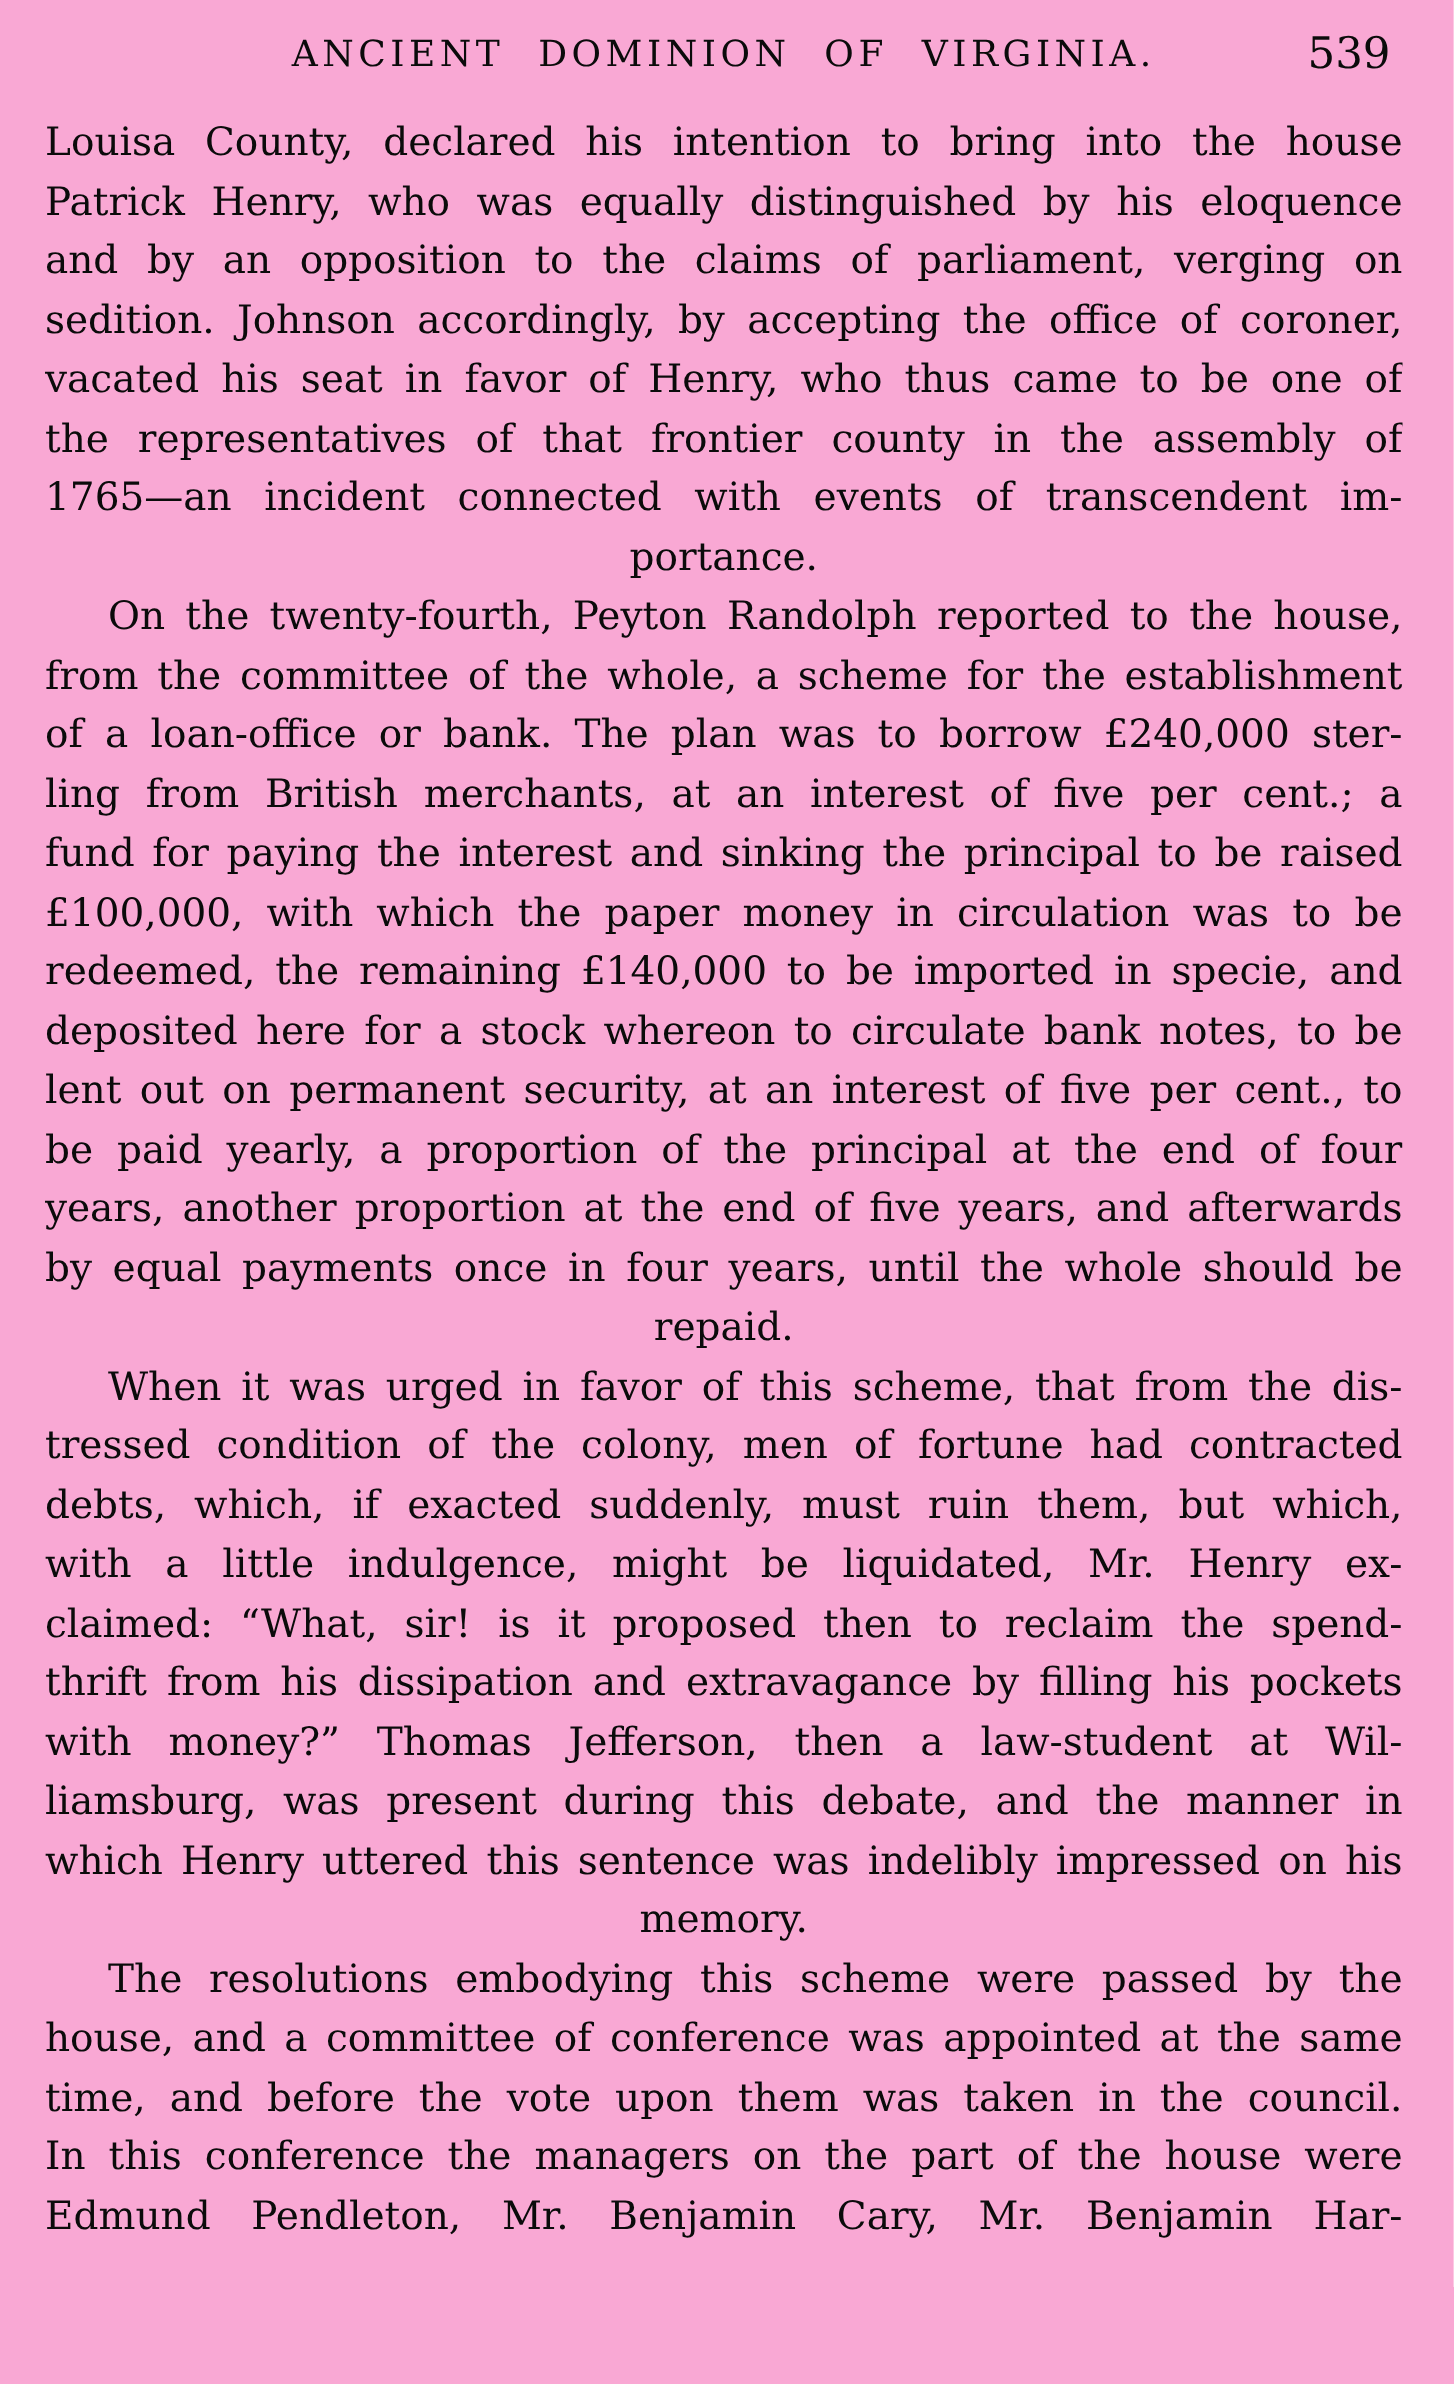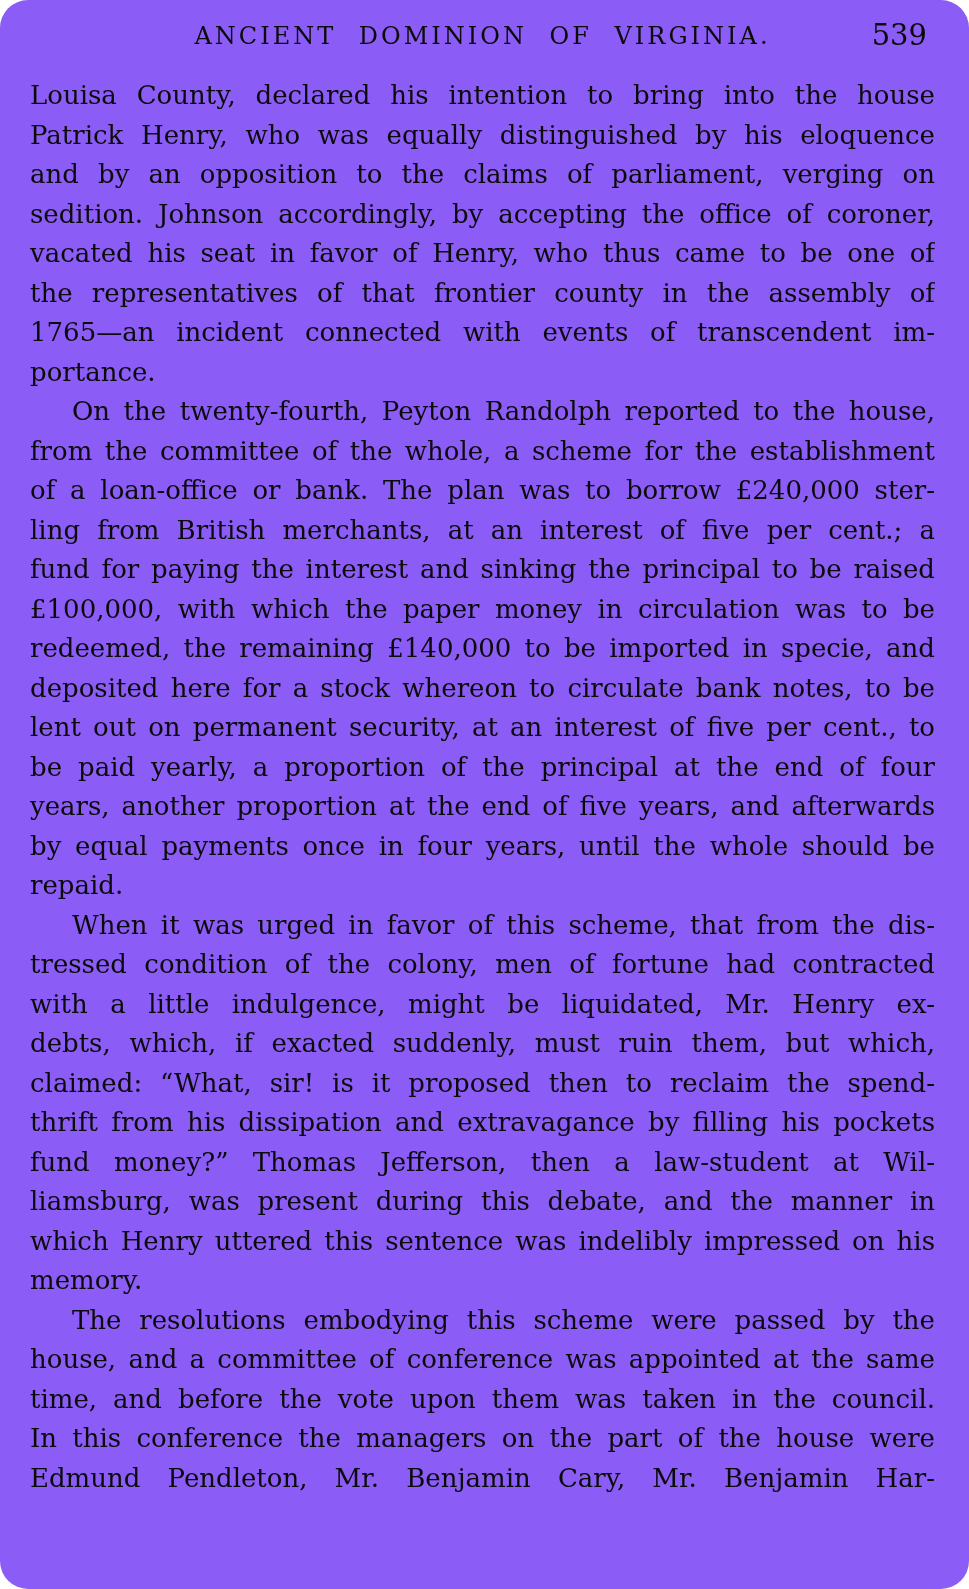--- a/index.html
+++ b/index.html
@@ -11,22 +11,21 @@
     width: 969px;
     height: 1589px;
     overflow: hidden;
     font-family: "DejaVu Serif", serif;
     color: #0b0b0b;
   }
   .page {
     position: relative;
     width: 969px;
     height: 1589px;
-    background: #8b5cf6;
-    border-radius: 28px;
+    background: #f9a8d4;
   }
   .running-header {
     position: absolute;
     top: 18px;
     left: 30px;
     right: 34px;
     height: 44px;
   }
   .header-title {
     position: absolute;
@@ -50,20 +49,21 @@
     position: absolute;
     top: 76px;
     left: 30px;
     right: 34px;
   }
   .line {
     font-size: 26px;
     line-height: 39.5px;
     height: 39.5px;
     overflow: hidden;
+    text-align: center;
   }
   .just {
     text-align: justify;
     text-align-last: justify;
   }
   .indent {
     padding-left: 42px;
   }
 </style>
 </head>
@@ -91,25 +91,25 @@
       <div class="line just">£100,000, with which the paper money in circulation was to be</div>
       <div class="line just">redeemed, the remaining £140,000 to be imported in specie, and</div>
       <div class="line just">deposited here for a stock whereon to circulate bank notes, to be</div>
       <div class="line just">lent out on permanent security, at an interest of five per cent., to</div>
       <div class="line just">be paid yearly, a proportion of the principal at the end of four</div>
       <div class="line just">years, another proportion at the end of five years, and afterwards</div>
       <div class="line just">by equal payments once in four years, until the whole should be</div>
       <div class="line">repaid.</div>
       <div class="line just indent">When it was urged in favor of this scheme, that from the dis-</div>
       <div class="line just">tressed condition of the colony, men of fortune had contracted</div>
+      <div class="line just">debts, which, if exacted suddenly, must ruin them, but which,</div>
       <div class="line just">with a little indulgence, might be liquidated, Mr. Henry ex-</div>
-      <div class="line just">debts, which, if exacted suddenly, must ruin them, but which,</div>
       <div class="line just">claimed: “What, sir! is it proposed then to reclaim the spend-</div>
       <div class="line just">thrift from his dissipation and extravagance by filling his pockets</div>
-      <div class="line just">fund money?”  Thomas Jefferson, then a law-student at Wil-</div>
+      <div class="line just">with money?”  Thomas Jefferson, then a law-student at Wil-</div>
       <div class="line just">liamsburg, was present during this debate, and the manner in</div>
       <div class="line just">which Henry uttered this sentence was indelibly impressed on his</div>
       <div class="line">memory.</div>
       <div class="line just indent">The resolutions embodying this scheme were passed by the</div>
       <div class="line just">house, and a committee of conference was appointed at the same</div>
       <div class="line just">time, and before the vote upon them was taken in the council.</div>
       <div class="line just">In this conference the managers on the part of the house were</div>
       <div class="line just">Edmund Pendleton, Mr. Benjamin Cary, Mr. Benjamin Har-</div>
     </div>
 </div>

